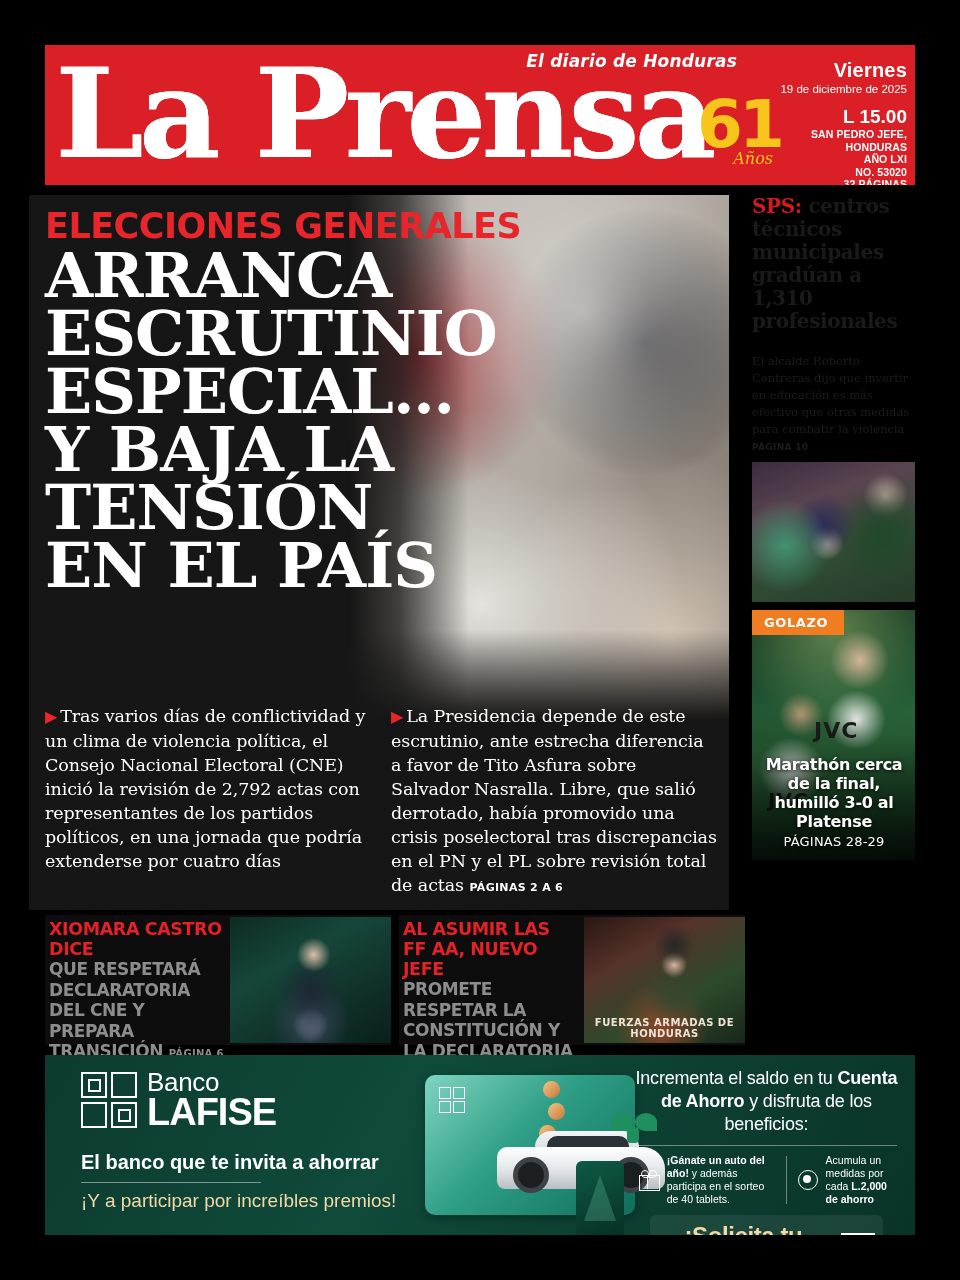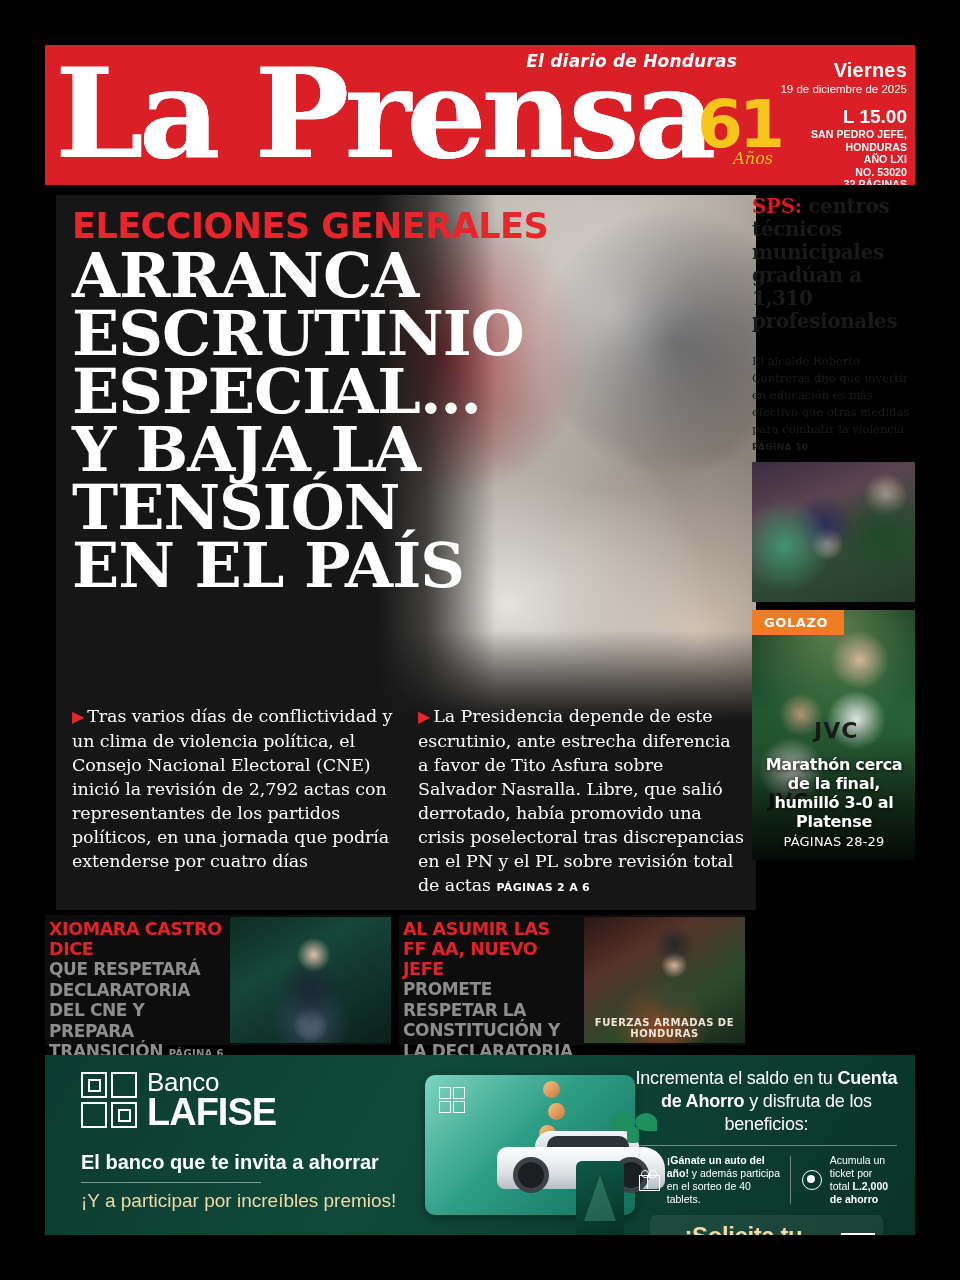--- a/index.html
+++ b/index.html
@@ -43,21 +43,21 @@
   .dateblock{
     position:absolute;right:8px;top:14px;width:160px;text-align:right;color:#fff;
   }
   .dateblock .day{font-size:20px;font-weight:bold;line-height:22px;letter-spacing:.2px;}
   .dateblock .date{font-size:11.5px;line-height:16px;margin-bottom:9px;}
   .dateblock .price{font-size:19px;font-weight:bold;line-height:22px;}
   .dateblock .meta{font-size:10.5px;font-weight:bold;line-height:12.5px;letter-spacing:.1px;}
 
   
   .lead{
-    position:absolute;left:56px;top:195px;width:700px;height:715px;
+    position:absolute;left:29px;top:195px;width:700px;height:715px;
     background:#161616;overflow:hidden;
   }
   .lead-photo{
     position:absolute;right:0;top:0;width:380px;height:525px;overflow:hidden;
     background:linear-gradient(150deg,#c9c4bd 0%,#a79f96 35%,#8e867d 60%,#6e665e 100%);
   }
   .lead-photo .sheen{position:absolute;inset:0;
     background:
       radial-gradient(circle at 62% 22%, rgba(255,255,255,.55), transparent 38%),
       radial-gradient(circle at 18% 30%, rgba(160,30,40,.85), transparent 30%),
@@ -420,21 +420,21 @@
               <span class="gifttop2"></span>
           </span>
           <span class="tx"><b>¡Gánate un auto del año!</b><span> y además participa en el sorteo de 40 tablets.</span></span>
         </div>
         <div class="perkdiv"></div>
         <div class="perk">
           <span class="ic">
               <span class="ring"></span>
               <span class="ring2"></span>
             </span>
-          <span class="tx"><span>Acumula un ticket por total </span><b>L.2,000 de ahorro</b></span>
+          <span class="tx"><span>Acumula un medidas por cada </span><b>L.2,000 de ahorro</b></span>
         </div>
       </div>
       <div class="cta">
         <span class="txt">¡Solicita tu cuenta aquí!</span>
         <span class="qr">
           
           
           
           
           

